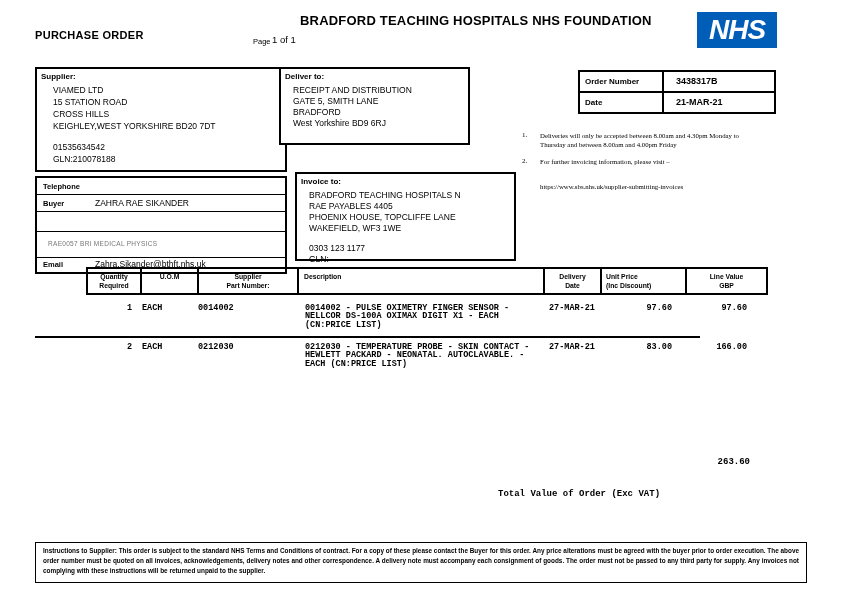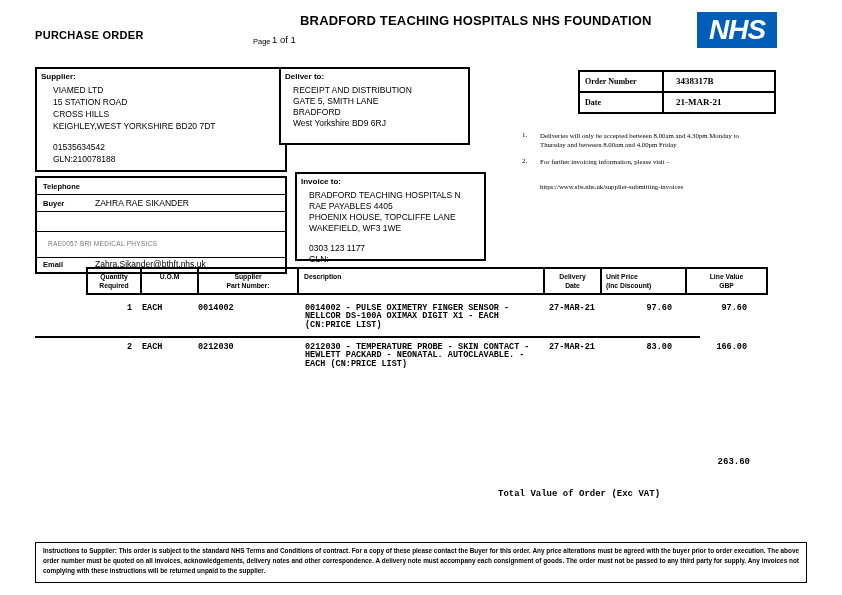--- a/index.html
+++ b/index.html
@@ -18,34 +18,34 @@
 
   
   .box{border:2px solid #000;box-sizing:border-box;background:#fff;}
   .box-label{font-size:8px;font-weight:bold;margin:3px 0 0 4px;}
   .addr{margin:3px 0 0 16px;font-size:8.5px;line-height:12px;}
   .addr2{margin:4px 0 0 12px;font-size:8.5px;line-height:11px;}
   .gap{margin-top:9px;}
 
   .supplier-box{left:35px;top:67px;width:252px;height:105px;}
   .deliver-box{left:279px;top:67px;width:191px;height:78px;}
-  .invoice-box{left:295px;top:172px;width:191px;height:89px;}
+  .invoice-box{left:295px;top:172px;width:221px;height:89px;}
 
   
   .buyer-table{left:35px;top:176px;width:252px;border:2px solid #000;box-sizing:border-box;}
   .buyer-row{display:flex;height:16px;border-bottom:1px solid #000;}
   .buyer-row:last-child{border-bottom:none;margin-top:44px;}
   .buyer-row .lbl{width:52px;font-size:7.5px;font-weight:bold;padding:4px 0 0 6px;}
   .buyer-row .val{font-size:8.5px;padding-top:3px;}
 
   .dept-box{left:35px;top:231px;width:252px;height:27px;border:1.5px solid #000;box-sizing:border-box;}
   .dept-text{font-size:6.5px;color:#777;margin:8px 0 0 12px;letter-spacing:.3px;}
 
   
-  .order-table{left:578px;top:70px;width:198px;border:2px solid #000;box-sizing:border-box;font-family:Liberation Serif, serif;}
+  .order-table{left:578px;top:70px;width:198px;border:2px solid #000;box-sizing:border-box;}
   .order-row{display:flex;height:19px;}
   .order-row:first-child{border-bottom:2px solid #000;}
   .order-row .lbl{width:84px;border-right:2px solid #000;font-size:8px;font-weight:bold;padding:5px 0 0 5px;box-sizing:border-box;}
   .order-row .val{font-size:9px;font-weight:bold;padding:4px 0 0 12px;}
 
   
   .serif{font-family:"Liberation Serif",serif;}
   .note-num{font-size:7px;}
   .note-text{font-size:6.8px;line-height:9px;}
   .n1-num{left:522px;top:131px;}

